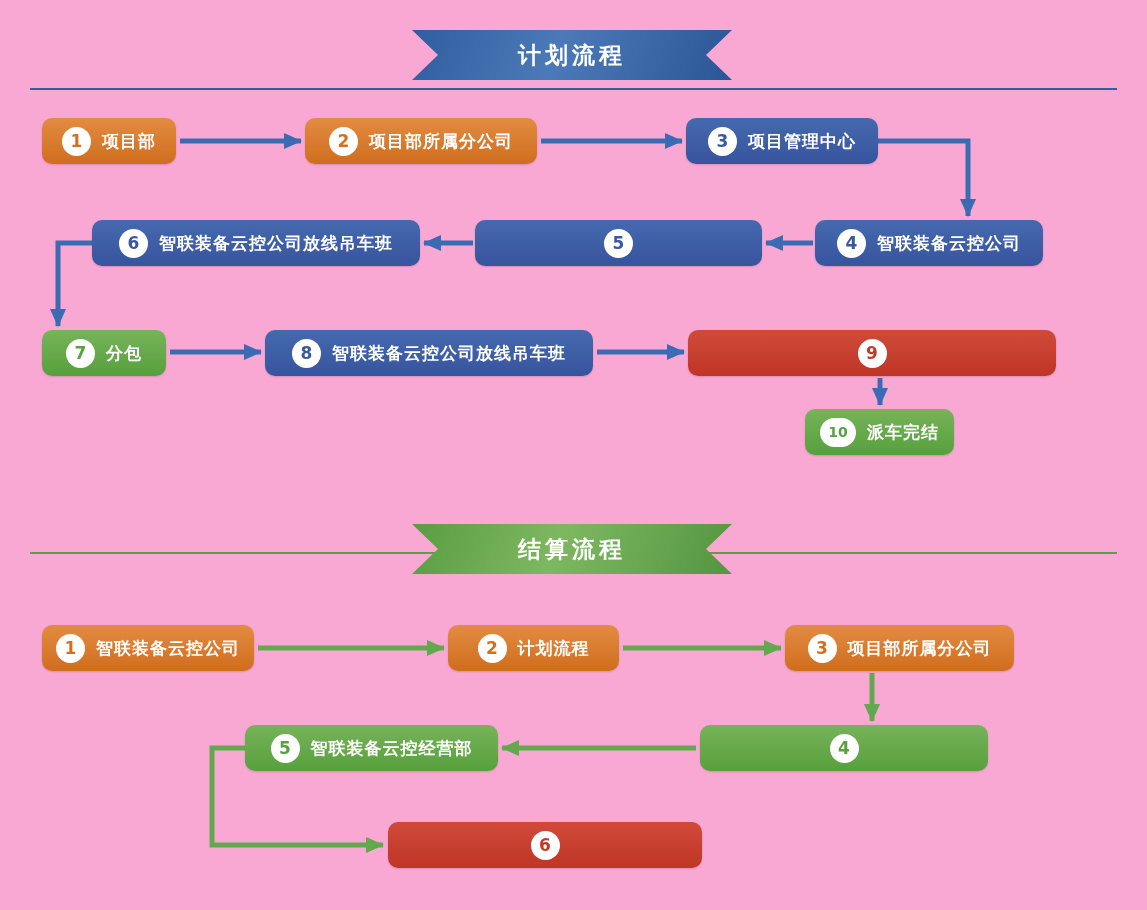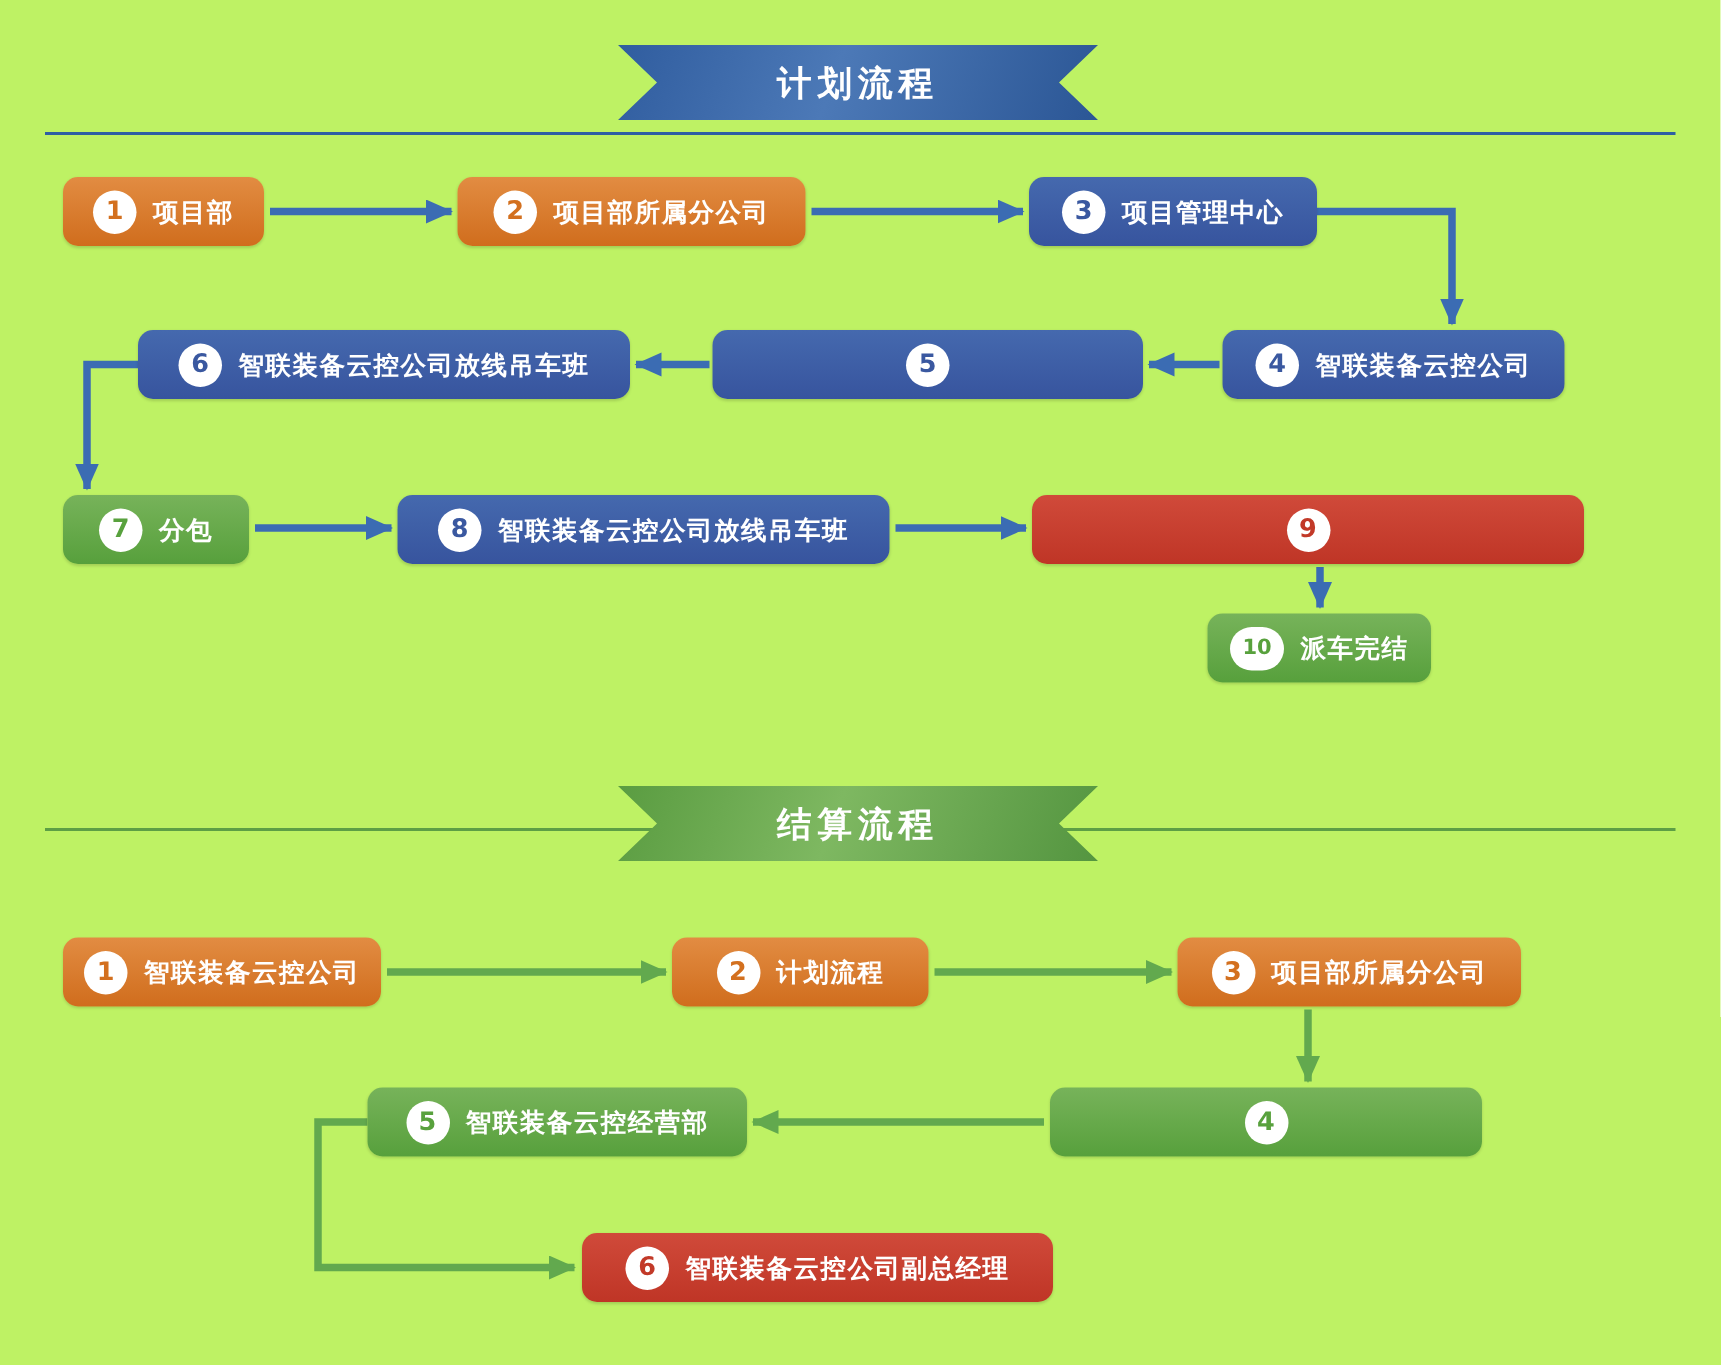--- a/index.html
+++ b/index.html
@@ -1,17 +1,17 @@
 <!DOCTYPE html>
 <html><head>
 <meta charset="utf-8">
 <style>
   html,body{margin:0;padding:0;background:#ffffff;}
   .page{
-    position:relative;width:1147px;height:910px;background:#bef264;overflow:hidden;
+    position:relative;width:1147px;height:910px;background:#f9a8d4;overflow:hidden;
     font-family:"DejaVu Sans","Liberation Sans",sans-serif;
   }
   .connectors{position:absolute;left:0;top:0;z-index:2;}
   .c-blue{stroke:#3b6cb3;stroke-width:5;fill:none;}
   .c-green{stroke:#62a94e;stroke-width:5;fill:none;}
 
   .hline{position:absolute;left:30px;width:1087px;height:0;border-top:2px solid;z-index:1;}
   .hline-blue{top:88px;border-color:#2e5fa3;}
   .hline-green{top:552px;border-color:#5d9f45;border-top-width:2px;}
 
@@ -161,17 +161,16 @@
     </div>
       <div class="node node--green pos-s4">
       <span class="node-circle">4</span>
     </div>
       <div class="node node--green pos-s5">
       <span class="node-circle">5</span>
       <span class="node-label">智联装备云控经营部</span>
     </div>
       <div class="node node--red pos-s6">
       <span class="node-circle">6</span>
-      <span class="node-label">智联装备云控公司副总经理</span>
     </div>
     </div>
 
 </div>
 
 </body></html>

